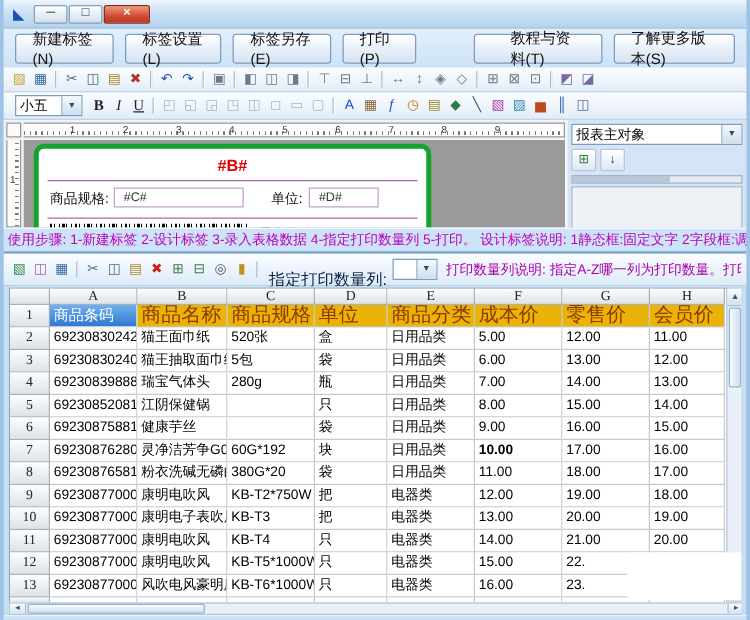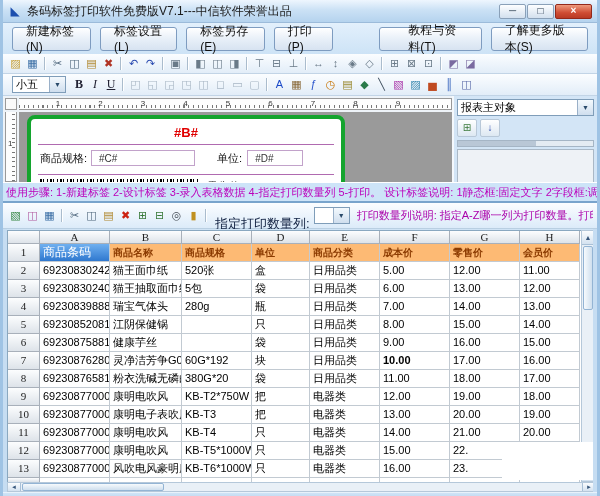--- a/index.html
+++ b/index.html
@@ -85,21 +85,21 @@
   .sheet{position:absolute;left:0;top:1px;width:573px;background:#fff;border:1px solid #8aa8c0;}
   .grow{display:flex;height:18px;}
   .grow.letters{height:13px;}
   .grow.partial{height:5px;overflow:hidden;}
   .gcell{box-sizing:border-box;border-right:1px solid #c2cad2;border-bottom:1px solid #c2cad2;
     padding:0 3px;font-size:11px;line-height:17px;overflow:hidden;white-space:nowrap;background:#fff;color:#000;}
   .gcell.head{background:linear-gradient(#fcfdfe,#dde3e9);border-color:#a8b0ba;text-align:center;
     font-family:"Liberation Serif","DejaVu Serif",serif;color:#222;line-height:12px;font-size:11px;}
   .gcell.rowhead{background:linear-gradient(#fcfdfe,#dde3e9);border-color:#a8b0ba;text-align:center;
     font-family:"Liberation Serif","DejaVu Serif",serif;color:#222;font-size:11px;}
-  .gcell.yellow{background:#fdba74;color:#8b3a00;font-size:10px;font-weight:bold;}
+  .gcell.yellow{background:#eab308;color:#8b3a00;font-size:16px;}
   .gcell.sel{background:linear-gradient(#6fb0f0,#2f78cf);color:#fff;font-size:12px;}
   
   .vscroll{position:absolute;left:574px;top:1px;width:14px;height:252px;background:#e9f0f7;border:1px solid #b5c8da;box-sizing:border-box;}
   .sbtn{height:13px;background:linear-gradient(#fafcfe,#d4e2f0);border-bottom:1px solid #a9c0d6;
     display:flex;align-items:center;justify-content:center;font-size:7px;color:#35557a;}
   .sbtn.down{position:absolute;bottom:0;left:0;right:0;border-top:1px solid #a9c0d6;border-bottom:none;}
   .vthumb{height:62px;margin:1px;background:linear-gradient(90deg,#f6fafd,#cfdfee);border:1px solid #93b4d4;border-radius:2px;}
   .hscroll{position:absolute;left:0;top:253px;width:589px;height:10px;background:#e9f0f7;border:1px solid #b5c8da;box-sizing:border-box;display:flex;}
   .hbtn{width:12px;background:linear-gradient(#fafcfe,#d4e2f0);border-right:1px solid #a9c0d6;
     display:flex;align-items:center;justify-content:center;font-size:6px;color:#35557a;}
@@ -109,21 +109,20 @@
   
   .bottomframe{height:12px;background:linear-gradient(#cfe4f7,#a9c8e6);border-top:1px solid #e8f2fb;}
 </style>
 </head>
 <body>
 
 <div class="window">
 
   <div class="titlebar">
     <span class="appicon">◣</span>
-    <span class="title-text">条码标签打印软件免费版V7.1---中信软件荣誉出品</span>
     <span class="winbtns">
       <span class="wbtn">─</span>
       <span class="wbtn">□</span>
       <span class="wbtn close">×</span>
     </span>
   </div>
 
   <div class="btnbar">
     <span class="btn">新建标签(N)</span>
     <span class="btn">标签设置(L)</span>

